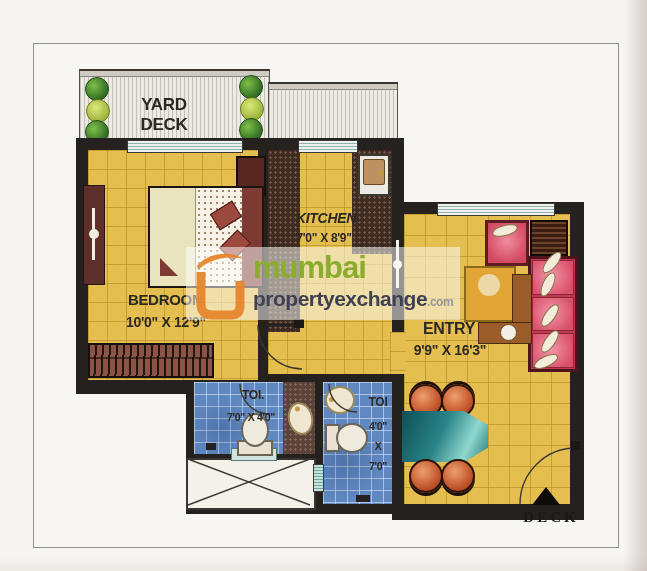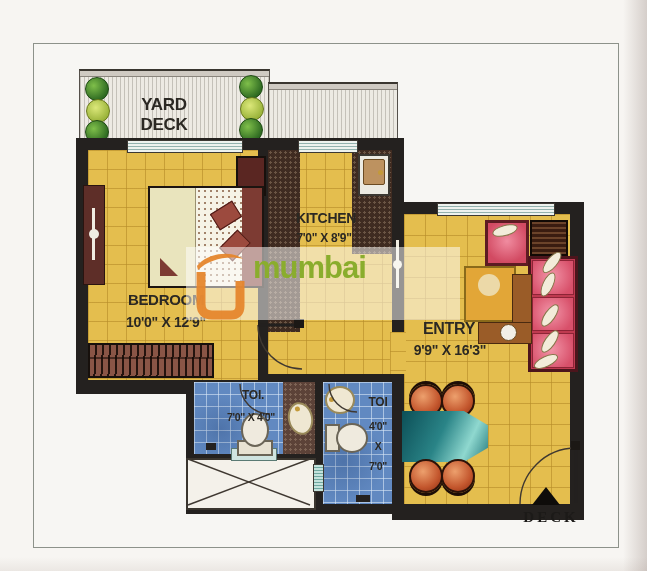--- a/index.html
+++ b/index.html
@@ -208,36 +208,39 @@
       <rect x="571" y="441" width="9" height="9"></rect>
     </g>
   </svg>
 
   <div class="abs arrow-up" style="left:532px;top:487px;"></div>
 
   <div class="abs lbl" style="left:118px;top:95px;width:92px;font-size:17px;">
     <div>YARD</div>
     <div>DECK</div>
   </div>
-  <div class="abs lbl" style="left:288px;top:210px;width:76px;font-size:14px;">KITCHEN</div>
+  <div class="abs lbl" style="left:288px;top:210px;width:76px;font-size:14px;font-style:italic;">KITCHEN</div>
   <div class="abs lbl" style="left:282px;top:232px;width:84px;font-size:12px;">7'0" X 8'9"</div>
   <div class="abs lbl" style="left:118px;top:291px;width:96px;font-size:15px;">BEDROOM</div>
   <div class="abs lbl" style="left:110px;top:314px;width:112px;font-size:14px;">10'0" X 12'9"</div>
   <div class="abs lbl" style="left:413px;top:320px;width:72px;font-size:16px;">ENTRY</div>
   <div class="abs lbl" style="left:400px;top:342px;width:100px;font-size:14px;">9'9" X 16'3"</div>
   <div class="abs lbl" style="left:230px;top:389px;width:46px;font-size:12px;">TOI.</div>
   <div class="abs lbl" style="left:204px;top:411px;width:94px;font-size:10.5px;">7'0" X 4'0"</div>
   <div class="abs lbl" style="left:358px;top:396px;width:40px;font-size:12px;">TOI</div>
   <div class="abs lbl" style="left:358px;top:420px;width:40px;font-size:10.5px;">4'0"</div>
   <div class="abs lbl" style="left:358px;top:440px;width:40px;font-size:10.5px;">X</div>
   <div class="abs lbl" style="left:358px;top:460px;width:40px;font-size:10.5px;">7'0"</div>
   <div class="abs entry-lbl" style="left:514px;top:509px;width:74px;">DECK</div>
 
   <div class="abs wm-band" style="left:186px;top:247px;width:274px;height:73px;"></div>
   <svg class="abs" style="left:189px;top:248px;" width="60" height="78" viewBox="0 0 60 78">
     <path d="M8,18 C18,5 42,2 54,11 C40,7 20,11 9,22 Z" fill="#e5862c" opacity="0.95"></path>
     <path d="M12,24 L12,56 Q12,67 23,67 L42,67 Q51,67 51,58 L51,33" stroke="#e5862c" stroke-width="9" fill="none" opacity="0.95"></path>
   </svg>
   <div class="abs wm-top" style="left:253px;top:252px;">mumbai</div>
+  <div class="abs wm-bot" style="left:253px;top:288px;">
+    <span>propertyexchange</span><span class="wm-suffix">.com</span>
+  </div>
 
   <div class="abs edge-r"></div>
   <div class="abs edge-b"></div>
 </div>
 
 </body></html>

